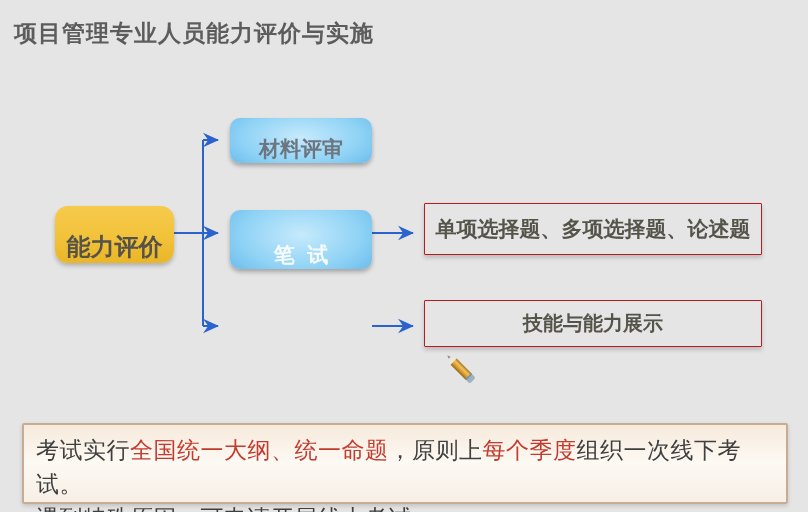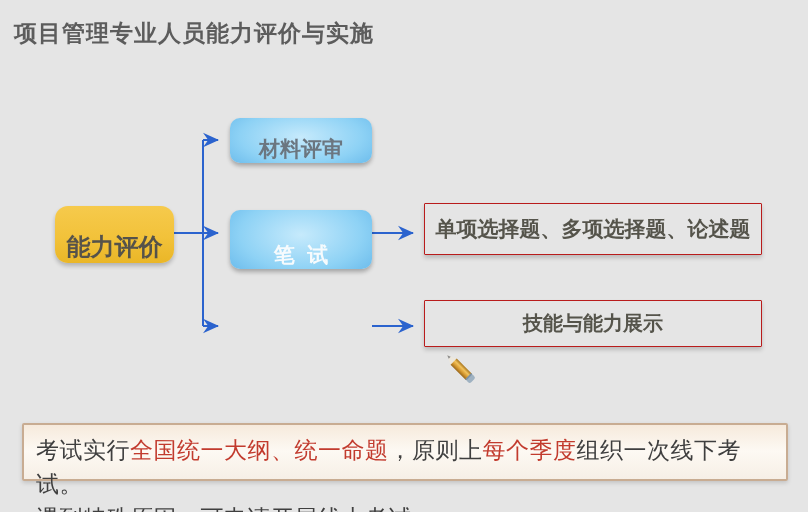--- a/index.html
+++ b/index.html
@@ -35,21 +35,21 @@
     position:absolute;display:flex;align-items:center;justify-content:center;
     border-radius:1px;text-align:center;color:#55544b;font-weight:bold;
     background:linear-gradient(180deg,#fefaе8 0%,#fdf6d8 0%,#f9edc0 60%,#f3dfa4 100%);
     border:1px solid #b91c1c;
     box-shadow:0 3px 4px rgba(0,0,0,0.18);
   }
   .detail-written{left:424px;top:203px;width:336px;height:50px;font-size:21px;}
   .detail-interview{left:424px;top:300px;width:336px;height:45px;font-size:20px;text-align:right;}
   .pencil{position:absolute;left:436px;top:344px;}
   .note{
-    position:absolute;left:22px;top:423px;width:766px;height:58px;box-sizing:border-box;
+    position:absolute;left:22px;top:423px;width:766px;height:81px;box-sizing:border-box;
     border:2px solid #c8ac92;border-radius:2px;
     background:linear-gradient(180deg,#f6eadc 0%,#fdf9f3 48%,#f6efe6 100%);
     box-shadow:0 2px 4px rgba(0,0,0,0.15);
     padding:8px 12px 0 12px;
   }
   .note-line{font-size:23px;line-height:34px;color:#3f3f3f;letter-spacing:0.5px;}
   .seg-dark{color:#3f3f3f;}
   .seg-red{color:#c23b2e;}
 </style>
 </head>

